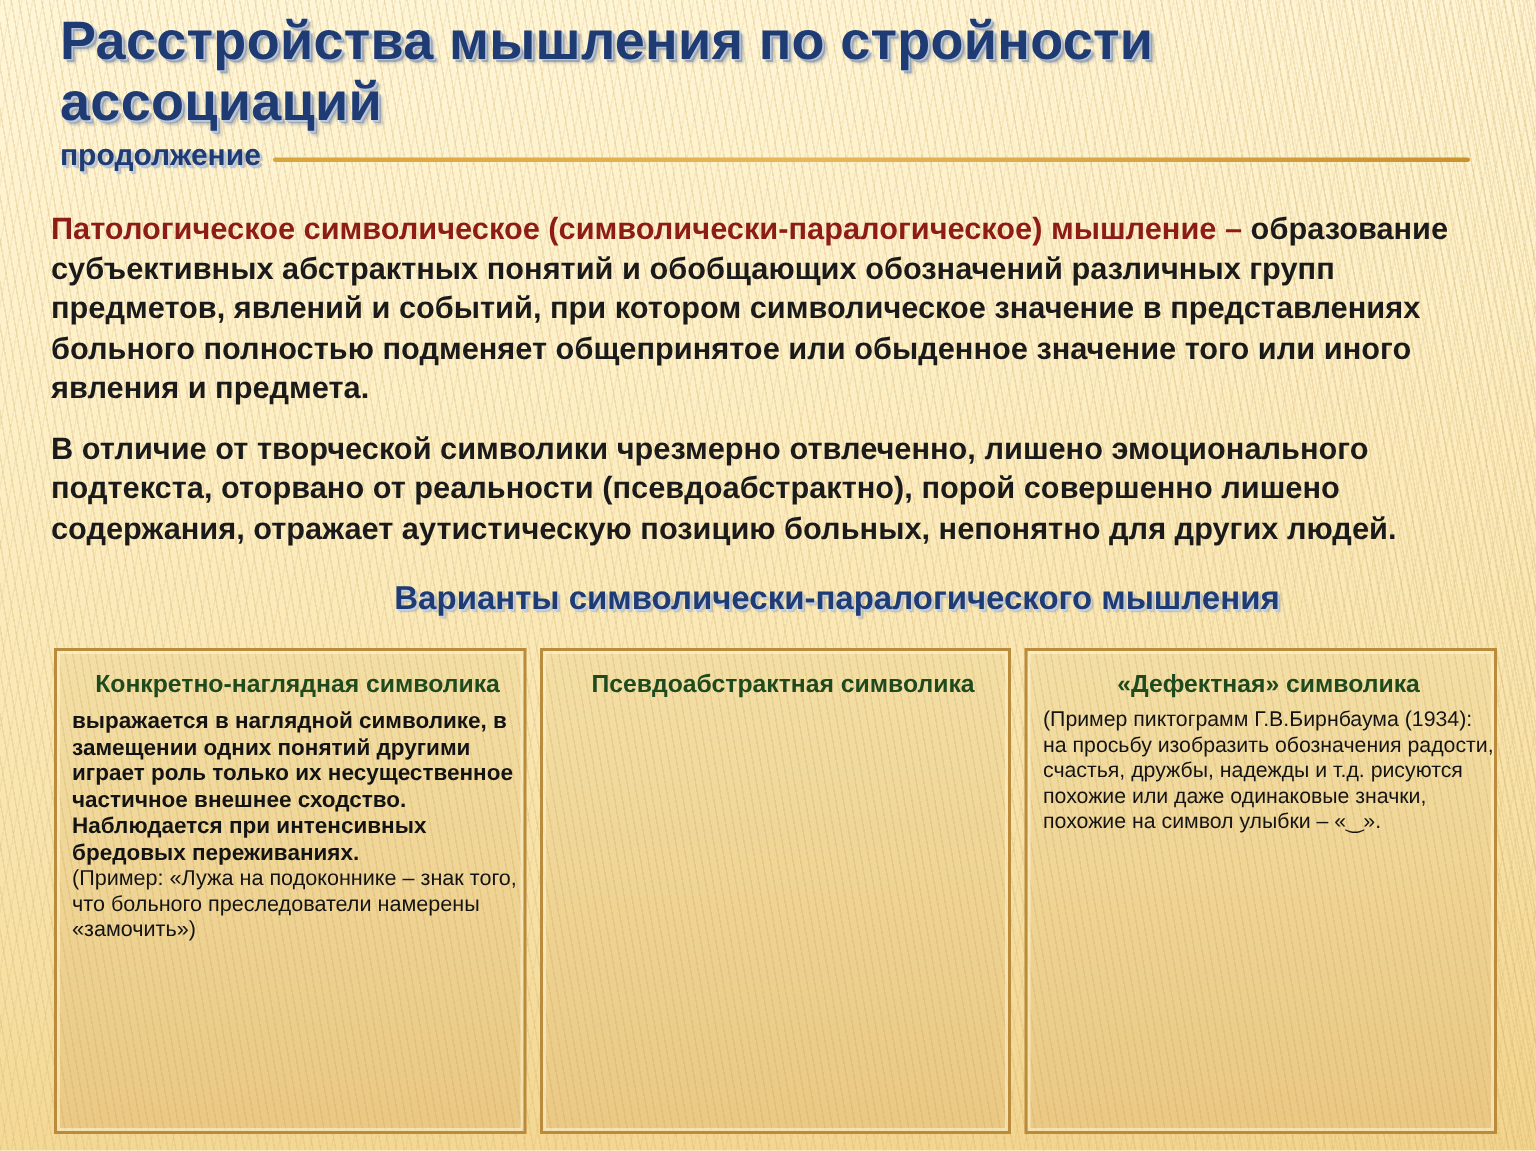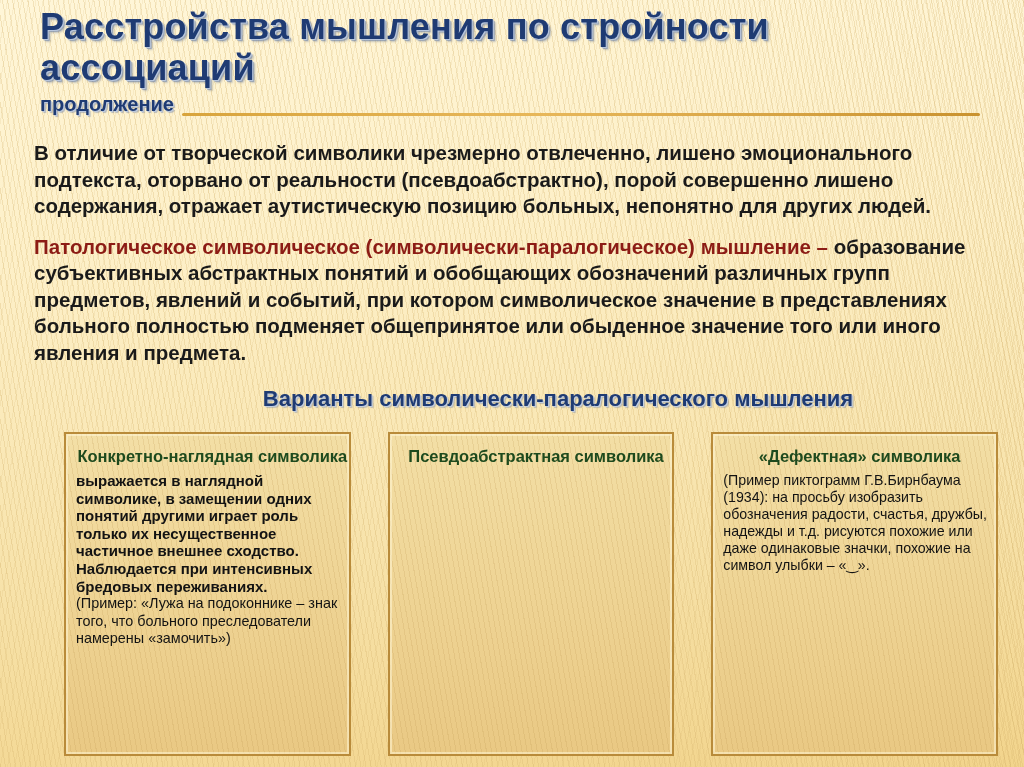--- a/index.html
+++ b/index.html
@@ -41,21 +41,21 @@
   .title-block{position:absolute;left:40px;top:6px;width:940px;}
   .slide-title{
     font-size:36px;font-weight:bold;line-height:41px;color:#1F3B73;
     letter-spacing:.2px;
     text-shadow:
       1px 1px 0 #B9C7DE,
       2px 2px 0 rgba(120,140,175,.55),
       3px 3px 2px rgba(90,105,140,.35);
     margin:0;
   }
-  .slide-subtitle-row{display:flex;align-items:flex-end;margin-top:5px;}
+  .slide-subtitle-row{display:flex;align-items:center;margin-top:5px;}
   .slide-subtitle{
     font-size:20px;font-weight:bold;color:#1F3B73;white-space:nowrap;
     text-shadow:1px 1px 0 #BCC9DF,2px 2px 1px rgba(100,118,155,.45);
   }
   .title-rule{
     flex:1;height:3px;margin-left:8px;margin-top:4px;
     background:linear-gradient(90deg,#D8A43C 0%,#E7B75A 45%,#C9922F 100%);
     border-radius:2px;
   }
 
@@ -81,21 +81,20 @@
     background:
       repeating-linear-gradient(80deg,
         rgba(190,150,80,.20) 0px,
         rgba(190,150,80,.20) 1px,
         rgba(255,255,255,0) 1px,
         rgba(255,255,255,0) 5px),
       linear-gradient(178deg,#F3DFA6 0%,#EFD596 45%,#E9C883 100%);
     padding:10px 0 6px 10px;
     box-sizing:border-box;
     overflow:hidden;
-    margin-left:28px;
   }
   .panel-head{
     text-align:center;font-size:16.5px;font-weight:bold;line-height:20px;
     color:#1E4A1E;margin:2px 0 6px 0;
   }
   .panel-strong{
     font-size:15px;font-weight:bold;line-height:17.6px;color:#131313;margin:0;
   }
   .panel-example{
     font-size:14.4px;font-weight:normal;line-height:17.4px;color:#131313;margin:0;
@@ -115,24 +114,24 @@
         <span>Расстройства мышления по стройности</span><br>
         <span>ассоциаций</span>
       </h1>
       <div class="slide-subtitle-row">
         <span class="slide-subtitle">продолжение</span>
         <span class="title-rule"></span>
       </div>
     </div>
 
     <div class="body-wrap">
-      <p class="para">В отличие от творческой символики чрезмерно отвлеченно, лишено эмоционального подтекста, оторвано от реальности (псевдоабстрактно), порой совершенно лишено содержания, отражает аутистическую позицию больных, непонятно для других людей.</p>
       <p class="para">
         <span class="lead">Патологическое символическое (символически-паралогическое) мышление – </span><span>образование субъективных абстрактных понятий и обобщающих обозначений различных групп предметов, явлений и событий, при котором символическое значение в представлениях больного полностью подменяет общепринятое или обыденное значение того или иного явления и предмета.</span>
       </p>
+      <p class="para">В отличие от творческой символики чрезмерно отвлеченно, лишено эмоционального подтекста, оторвано от реальности (псевдоабстрактно), порой совершенно лишено содержания, отражает аутистическую позицию больных, непонятно для других людей.</p>
     </div>
 
     <div class="section-head">Варианты символически-паралогического мышления</div>
 
     <div class="panels">
 
       <div class="panel p1">
         <div class="panel-head">Конкретно-наглядная символика</div>
         <p class="panel-strong">выражается в наглядной символике, в замещении одних понятий другими играет роль только их несущественное частичное внешнее сходство. Наблюдается при интенсивных бредовых переживаниях.</p>
         <p class="panel-example">(Пример: «Лужа на подоконнике – знак того, что больного преследователи намерены «замочить»)</p>

